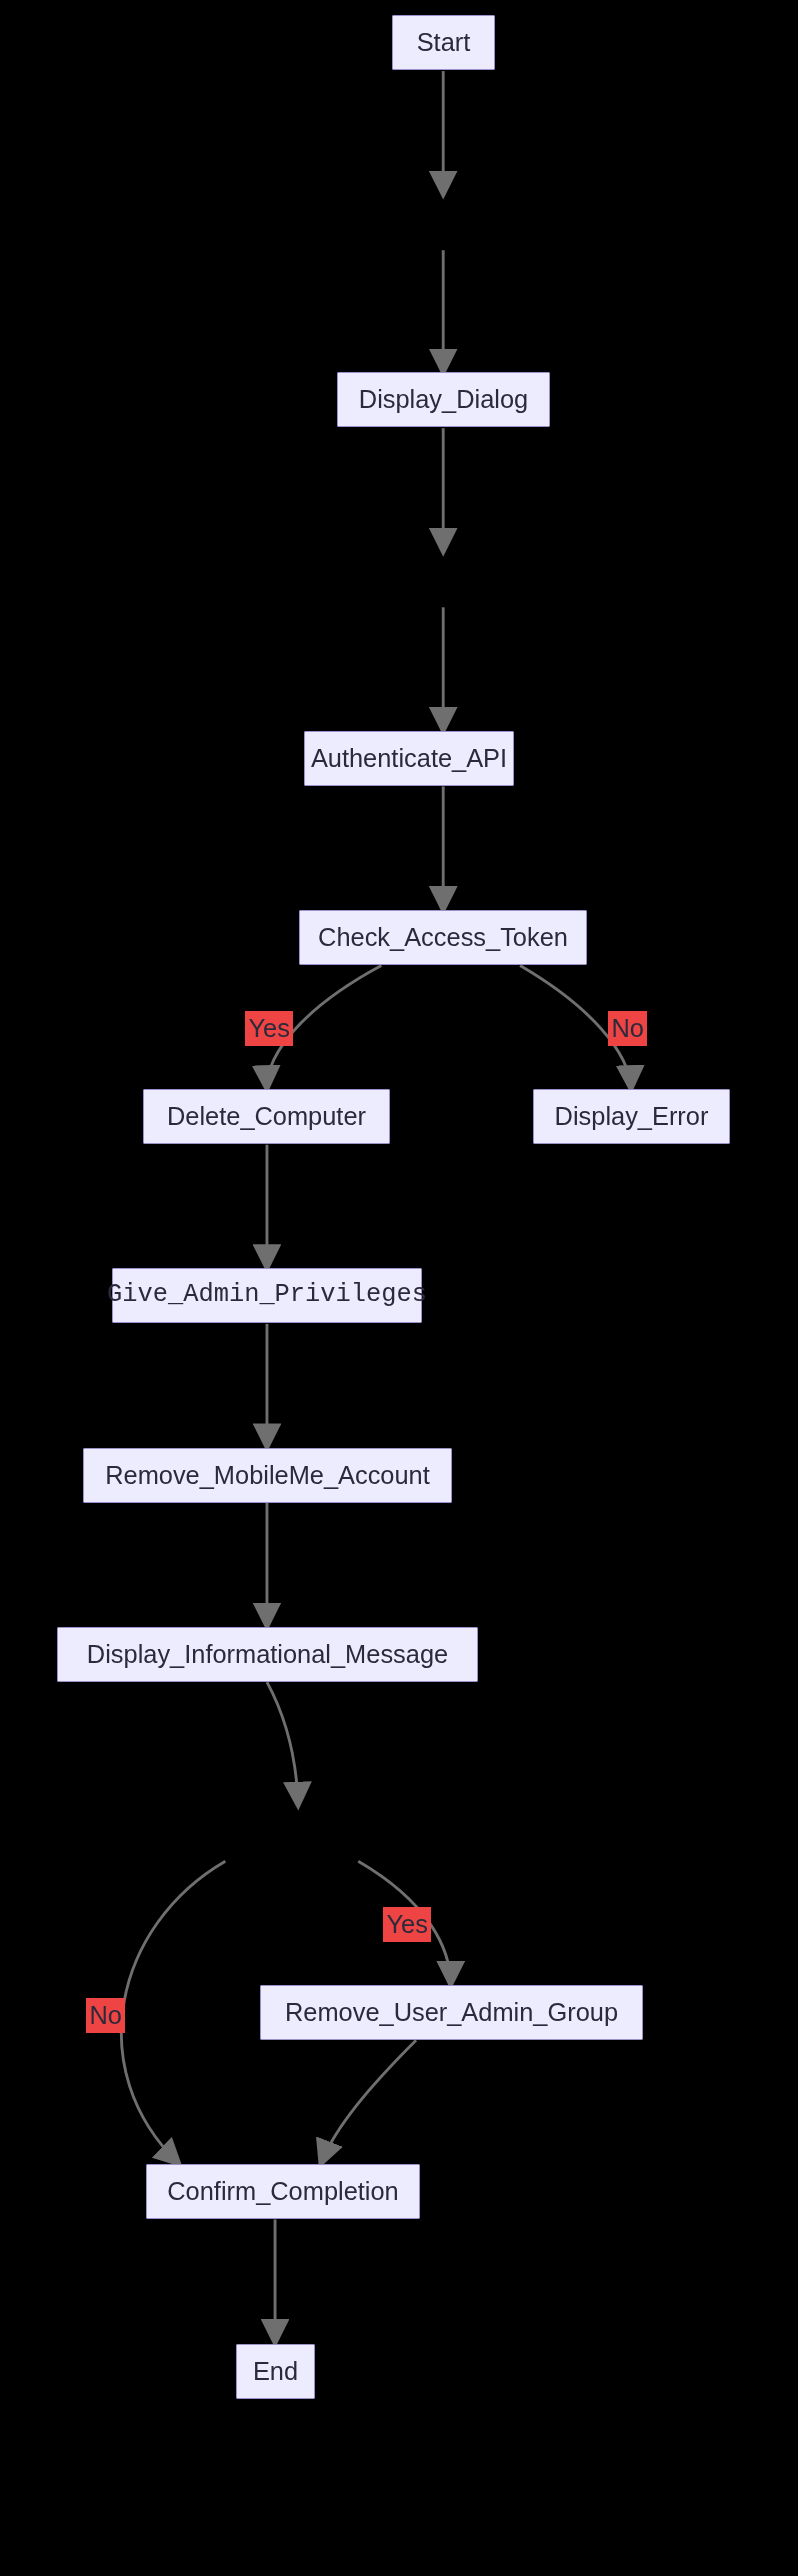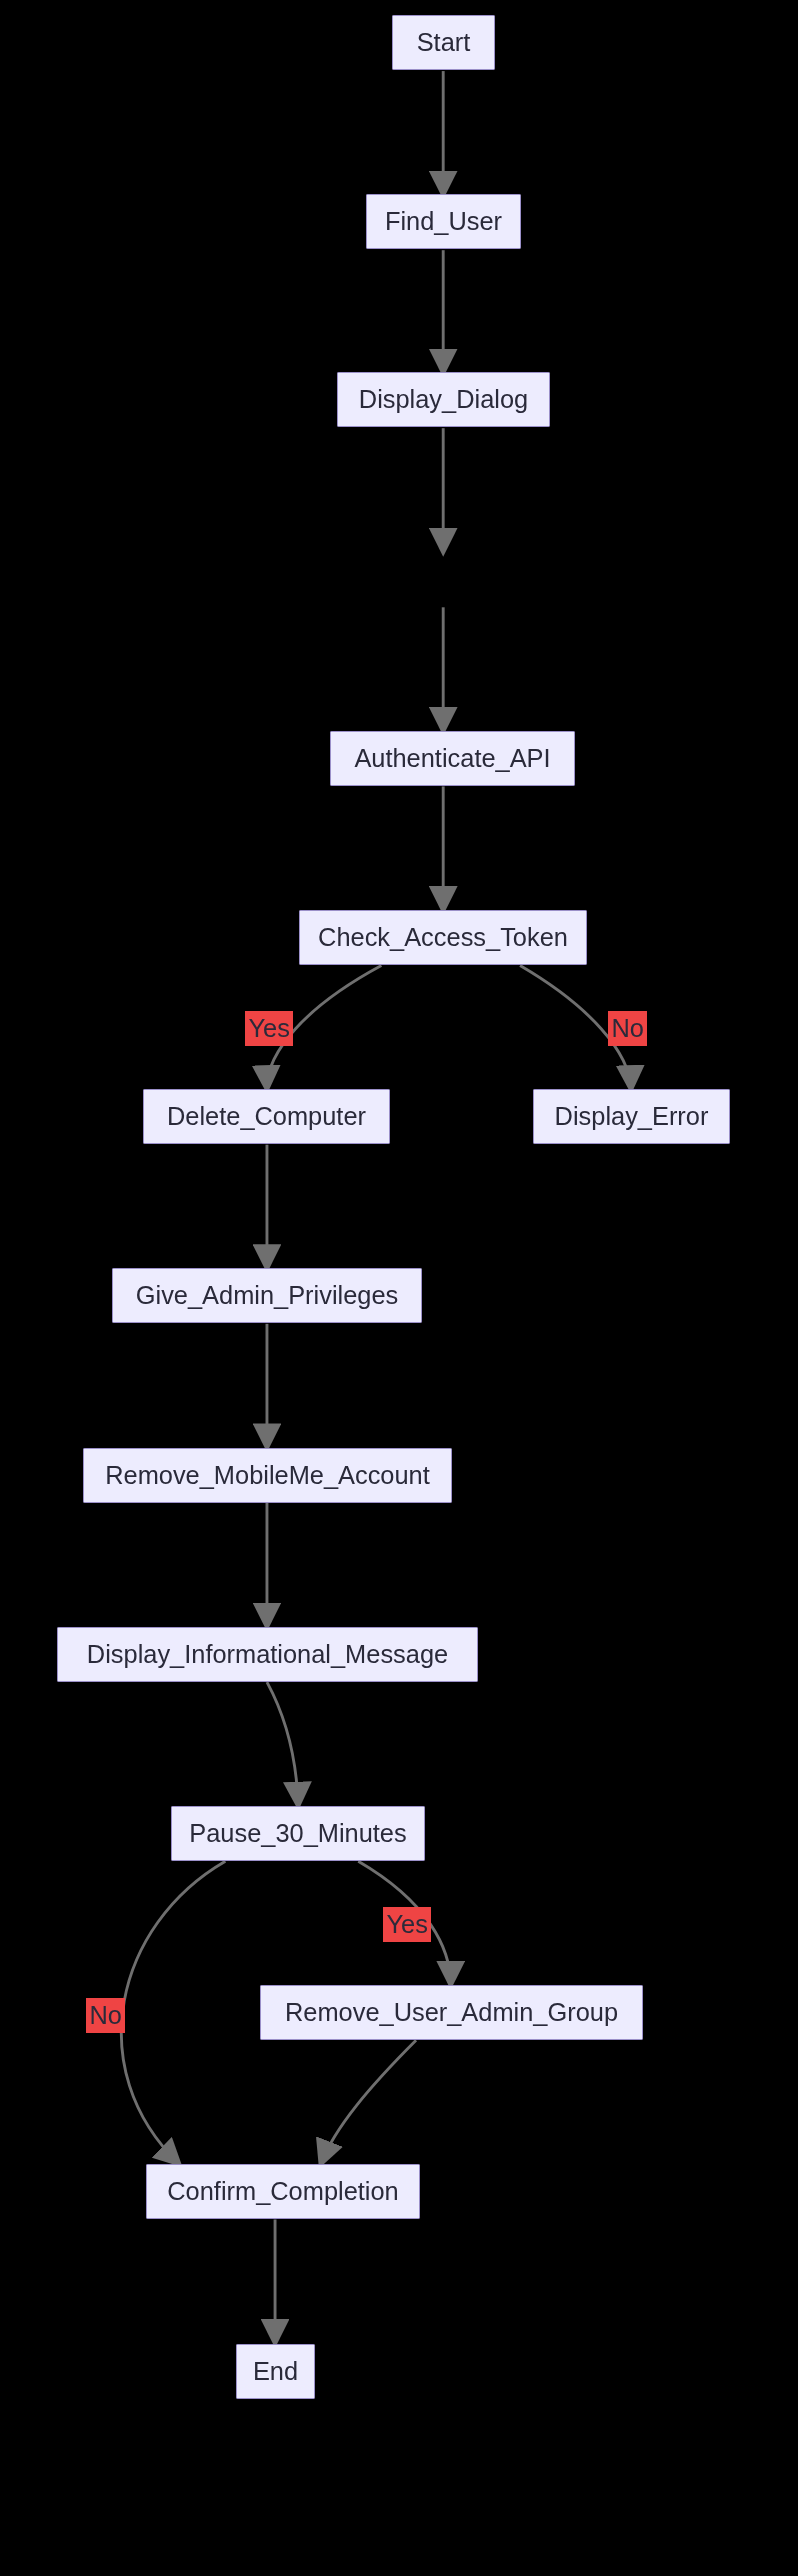--- a/index.html
+++ b/index.html
@@ -83,60 +83,54 @@
 
     <path d="M 720 3530 C 640 3610, 580 3680, 555 3744" stroke="#6f6f6f" stroke-width="5" fill="none" marker-end="url(#arrow)"></path>
 
     <path d="M 476 3840 L 476 4054" stroke="#6f6f6f" stroke-width="5" fill="none" marker-end="url(#arrow)"></path>
   </svg>
 
   <div class="node" style="left:392px; top:15px; width:103px; height:55px;">
       <span>Start</span>
     </div>
 
-  <div class="node" style="left:366px; top:194px; width:155px; height:55px;">
-      <span>Find_User</span>
-    </div>
 
   <div class="node" style="left:337px; top:372px; width:213px; height:55px;">
       <span>Display_Dialog</span>
     </div>
 
 
-  <div class="node" style="left:330px; top:731px; width:245px; height:55px;">
+  <div class="node" style="left:304px; top:731px; width:210px; height:55px;">
       <span>Authenticate_API</span>
     </div>
 
   <div class="node" style="left:299px; top:910px; width:288px; height:55px;">
       <span>Check_Access_Token</span>
     </div>
 
   <div class="node" style="left:143px; top:1089px; width:247px; height:55px;">
       <span>Delete_Computer</span>
     </div>
 
   <div class="node" style="left:533px; top:1089px; width:197px; height:55px;">
       <span>Display_Error</span>
     </div>
 
-  <div class="node" style="left:112px; top:1268px; width:310px; height:55px;">
+  <div class="node" style="left:112px; top:1268px; width:310px; height:55px;font-family:Liberation Mono, monospace;">
       <span>Give_Admin_Privileges</span>
     </div>
 
   <div class="node" style="left:83px; top:1448px; width:369px; height:55px;">
       <span>Remove_MobileMe_Account</span>
     </div>
 
   <div class="node" style="left:57px; top:1627px; width:421px; height:55px;">
       <span>Display_Informational_Message</span>
     </div>
 
-  <div class="node" style="left:171px; top:1806px; width:254px; height:55px;">
-      <span>Pause_30_Minutes</span>
-    </div>
 
   <div class="node" style="left:260px; top:1985px; width:383px; height:55px;">
       <span>Remove_User_Admin_Group</span>
     </div>
 
   <div class="node" style="left:146px; top:2164px; width:274px; height:55px;">
       <span>Confirm_Completion</span>
     </div>
 
   <div class="node" style="left:236px; top:2344px; width:79px; height:55px;">

